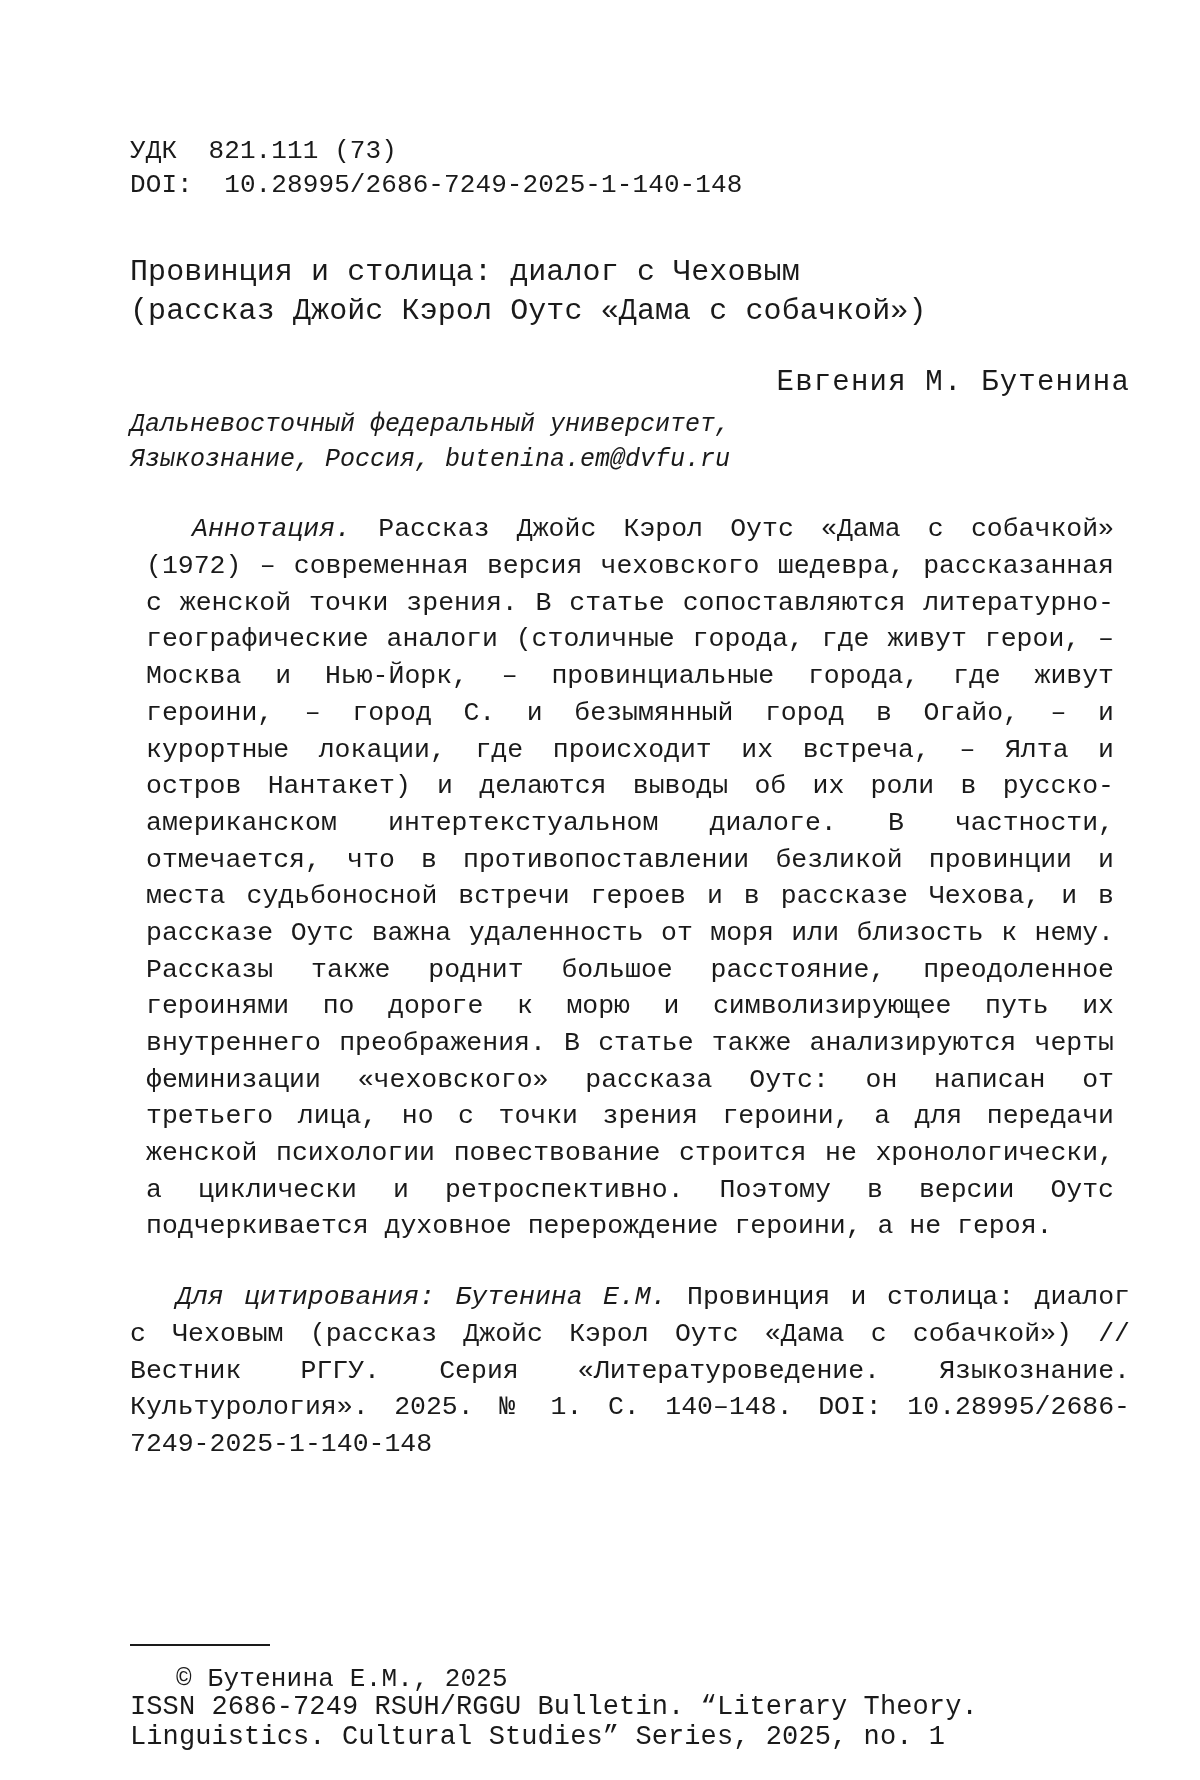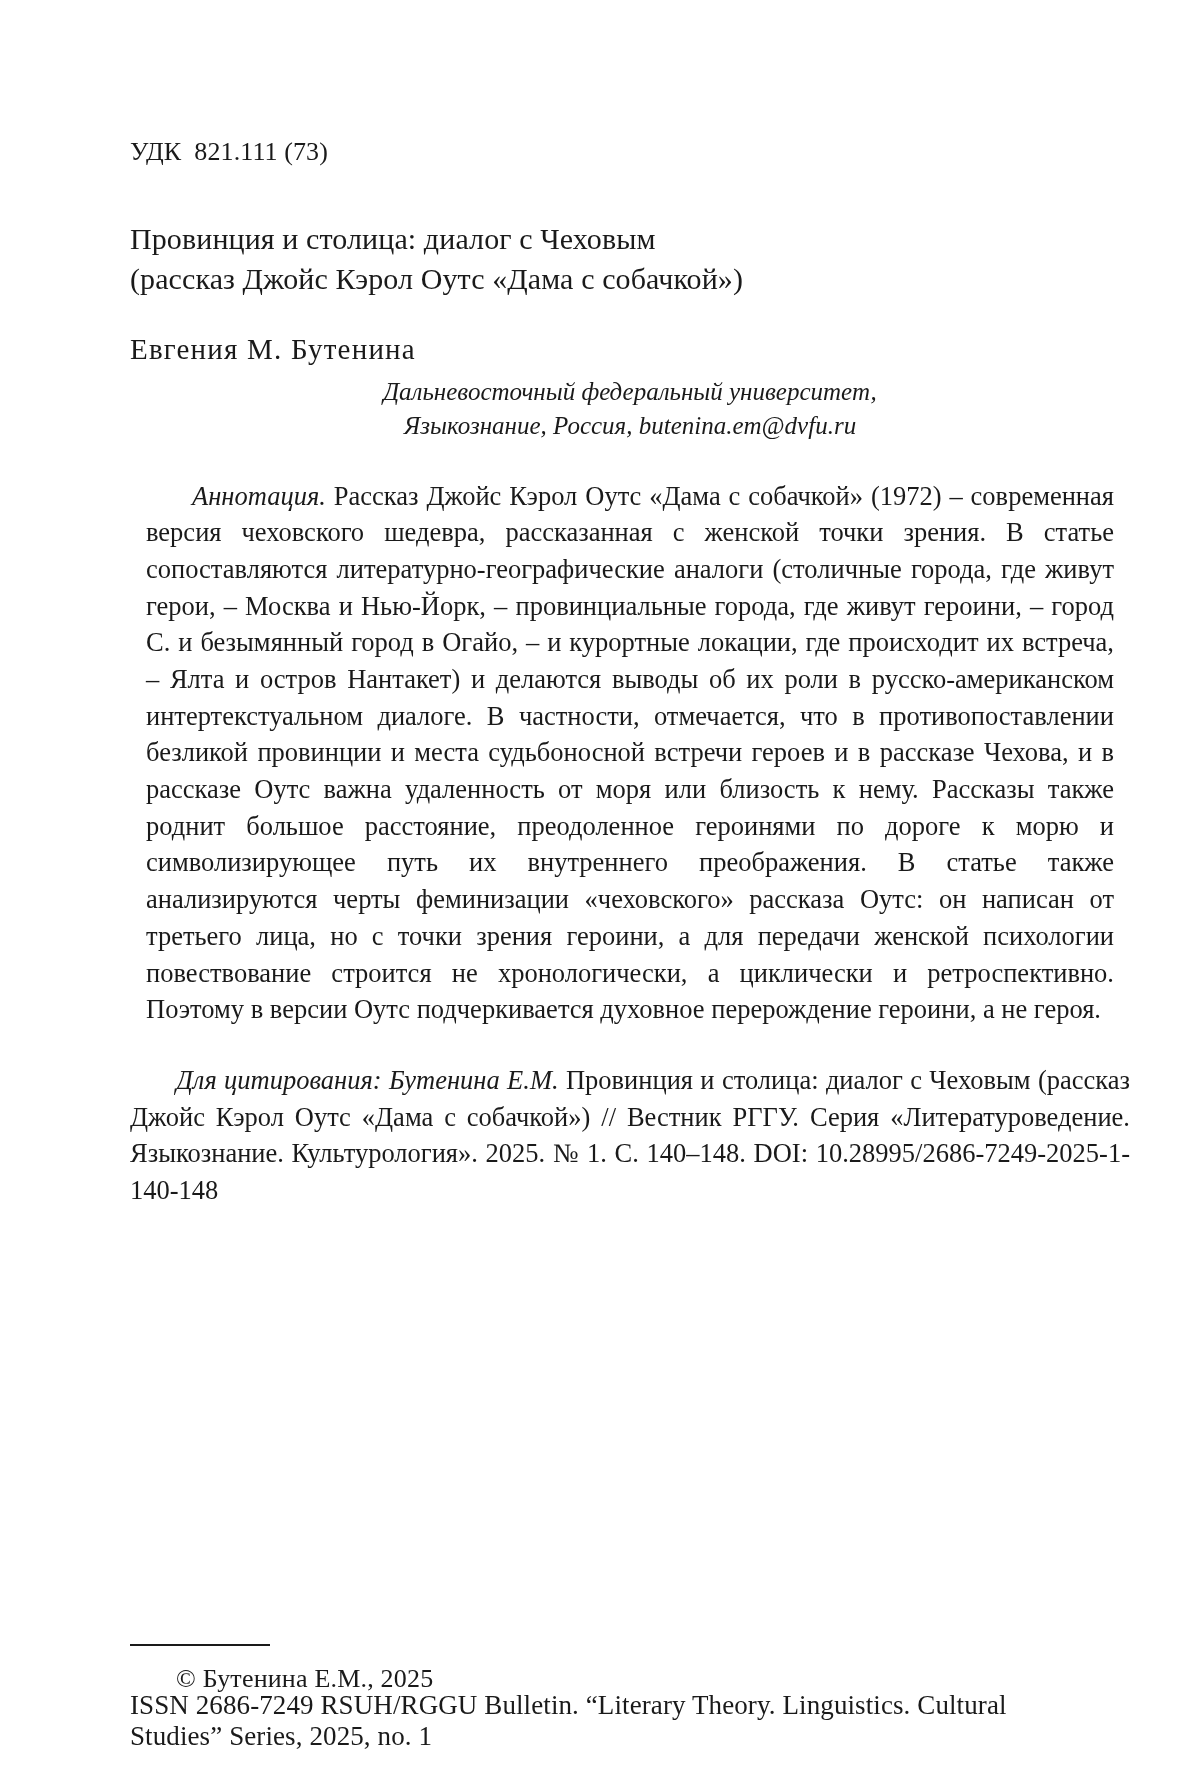--- a/index.html
+++ b/index.html
@@ -15,46 +15,46 @@
     position: relative;
     overflow: hidden;
   }
   .page {
     position: absolute;
     left: 0; top: 0;
     width: 1200px;
     height: 1780px;
     box-sizing: border-box;
     padding: 135px 70px 0 130px;
+    font-family: Liberation Mono, monospace;
   }
   .ident-block {
     font-size: 26px;
     line-height: 1.30;
     letter-spacing: 0.1px;
   }
   .ident-line {
     white-space: pre;
   }
   .title-block {
     margin-top: 50px;
   }
   .title-line {
     font-size: 30px;
     line-height: 1.33;
     letter-spacing: 0.1px;
   }
   .author {
     margin-top: 34px;
-    text-align: left;
+    text-align: right;
     font-size: 29px;
     letter-spacing: 1.2px;
   }
   .affiliation {
     margin-top: 9px;
-    text-align: center;
     font-style: italic;
     font-size: 25px;
     line-height: 1.38;
   }
   .abstract {
     margin-top: 34px;
     font-size: 26.5px;
     line-height: 1.385;
     text-align: justify;
     text-justify: inter-word;
@@ -110,20 +110,21 @@
     letter-spacing: 0.1px;
   }
 </style>
 </head>
 <body>
 
 <div class="page">
 
   <div class="ident-block">
     <div class="ident-line">УДК  821.111 (73)</div>
+    <div class="ident-line">DOI:  10.28995/2686-7249-2025-1-140-148</div>
   </div>
 
   <div class="title-block">
     <div class="title-line">Провинция и столица: диалог с Чеховым</div>
     <div class="title-line">(рассказ Джойс Кэрол Оутс «Дама с собачкой»)</div>
   </div>
 
   <div class="author">Евгения М. Бутенина</div>
   <div class="affiliation">
     <div>Дальневосточный федеральный университет,</div>

